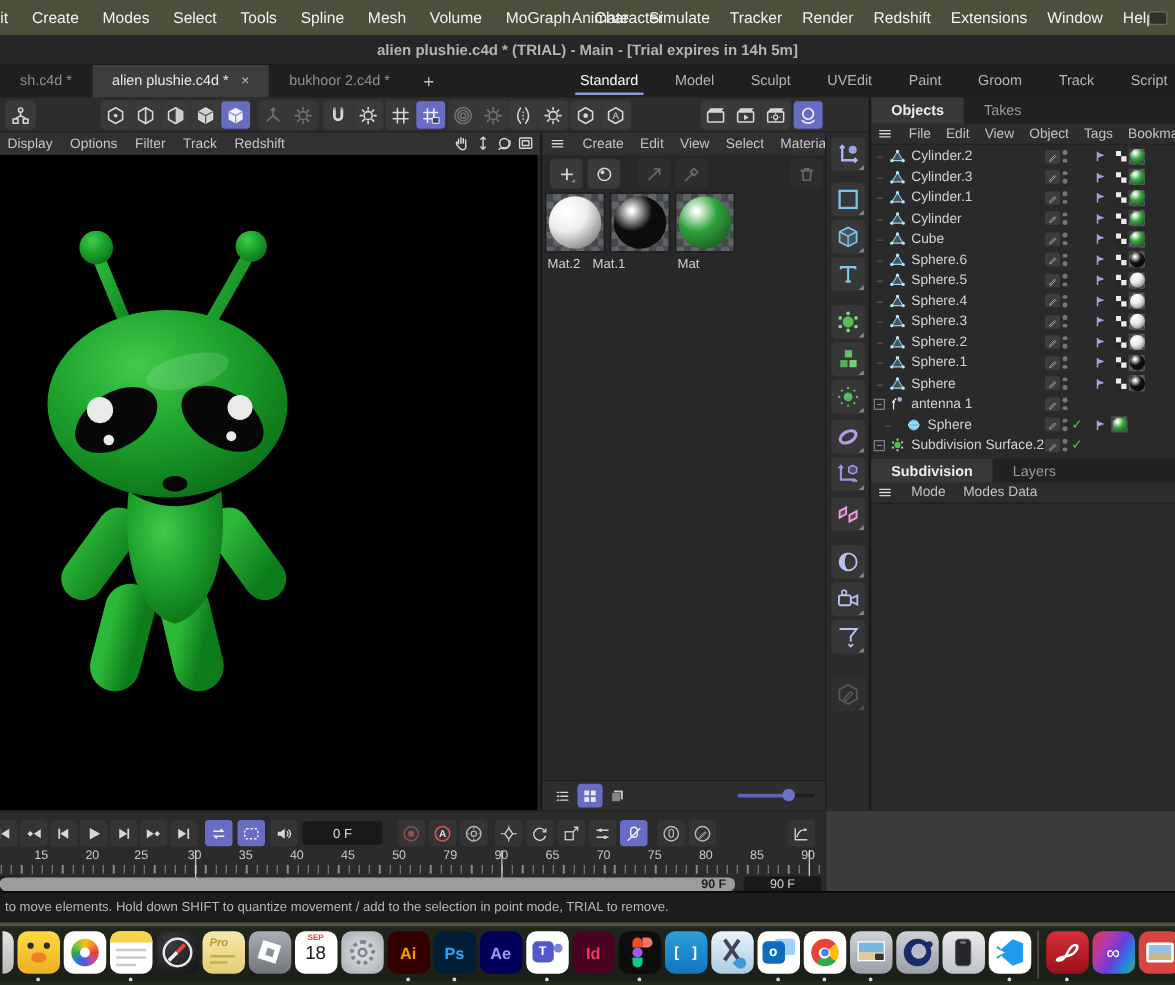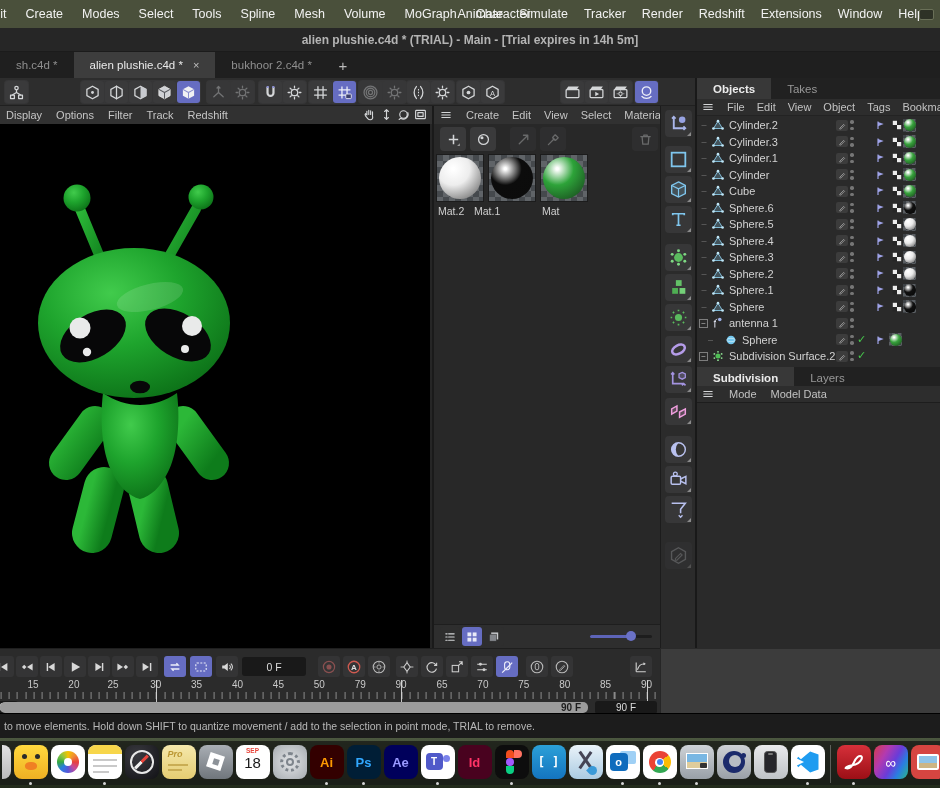--- a/index.html
+++ b/index.html
@@ -168,20 +168,30 @@
         <span>sh.c4d *</span>
       </div>
       <div class="dtab active">
         <span>alien plushie.c4d *</span>
         <span class="x">×</span>
       </div>
       <div class="dtab">
         <span>bukhoor 2.c4d *</span>
       </div>
       <div class="plus-tab">+</div>
+    </div>
+  <div id="layout-tabs">
+      <div class="ltab active">Standard</div>
+      <div class="ltab">Model</div>
+      <div class="ltab">Sculpt</div>
+      <div class="ltab">UVEdit</div>
+      <div class="ltab">Paint</div>
+      <div class="ltab">Groom</div>
+      <div class="ltab">Track</div>
+      <div class="ltab">Script</div>
     </div>
 </div>
 
 <div id="toolbar">
     <div class="tgroup" style="left:4px">
       <div class="tbtn">
         <span class="ic">
           <svg viewBox="0 0 20 20">
             <circle cx="10" cy="4.8" r="2" stroke="#d4d6d8" fill="none" stroke-width="1.5" stroke-linecap="round" stroke-linejoin="round"></circle>
             <path d="M10 7v3M10 10l-4.5 2.7M10 10l4.5 2.7" stroke="#d4d6d8" fill="none" stroke-width="1.5" stroke-linecap="round" stroke-linejoin="round"></path>
@@ -1277,21 +1287,21 @@
       <div class="ptab active">Subdivision</div>
       <div class="ptab">Layers</div>
     </div>
   <div id="attr-menu">
       <span class="ic">
         <svg viewBox="0 0 20 20">
           <path d="M4 6.5h12M4 10h12M4 13.5h12" stroke="#d4d6d8" fill="none" stroke-width="1.5" stroke-linecap="round" stroke-linejoin="round"></path>
         </svg>
       </span>
       <span>Mode</span>
-      <span>Model Data</span>
+      <span>Modes Data</span>
     </div>
 </div>
 
 <div id="timeline">
   <div id="transport">
       <div class="trbtn" style="left:-8px">
         <span class="ic">
           <svg viewBox="0 0 20 20">
             <path d="M5.5 5v10" stroke="#d8d8d8" stroke-width="1.8"></path>
             <path d="M15.5 5l-8 5 8 5z" fill="#d8d8d8"></path>

